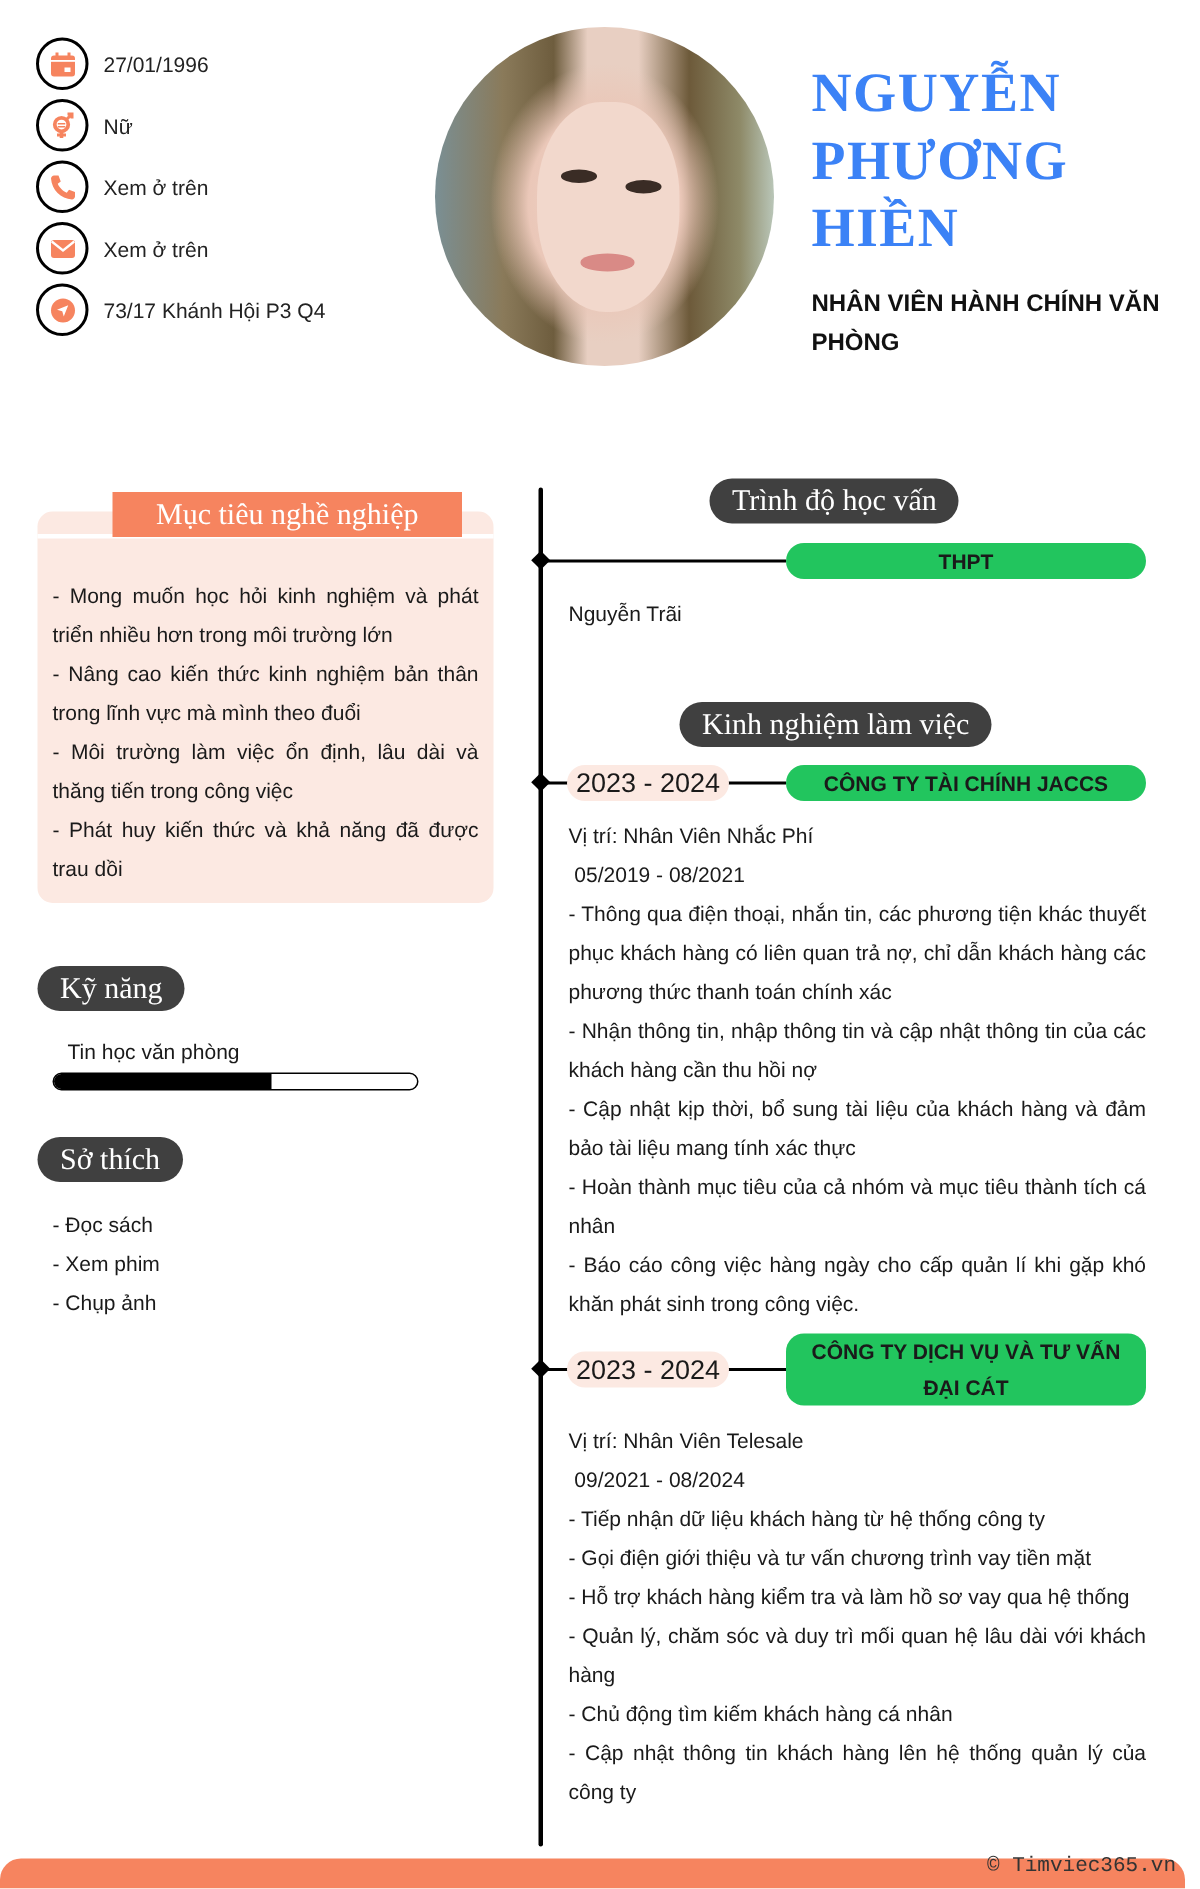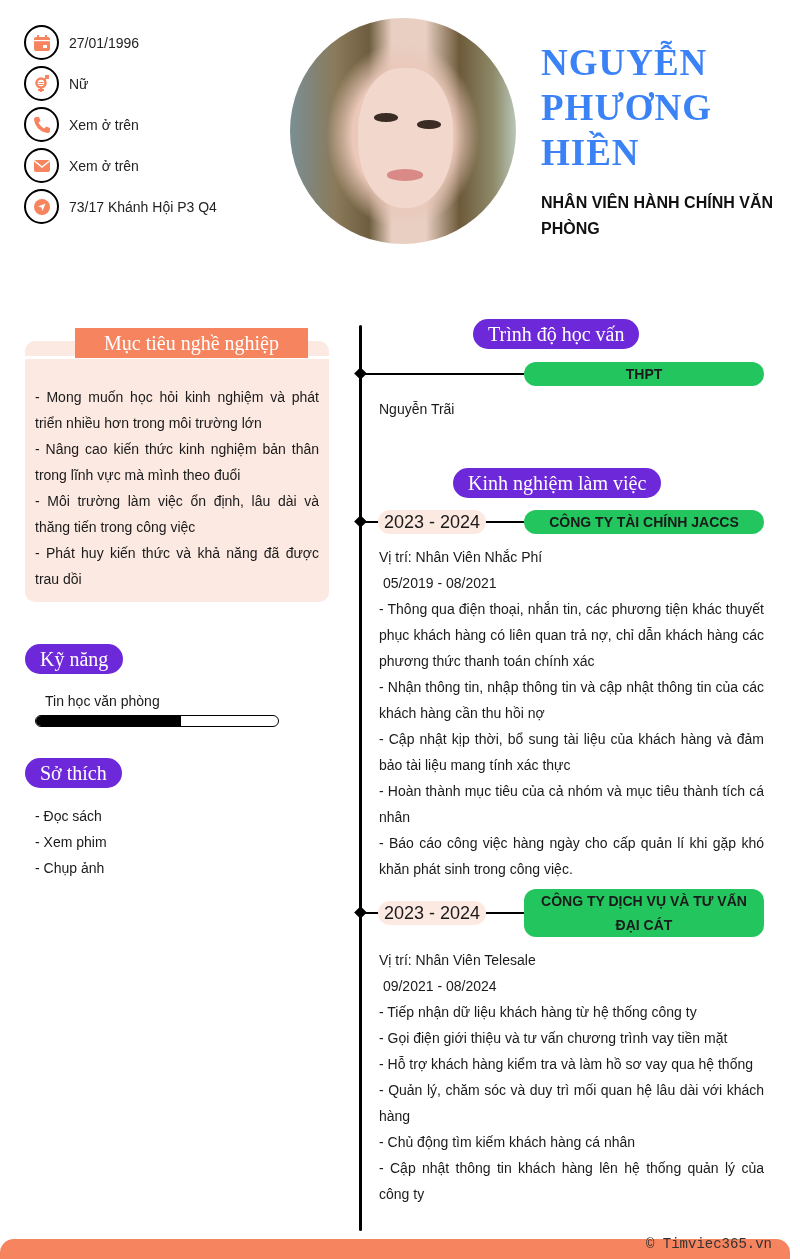--- a/index.html
+++ b/index.html
@@ -25,36 +25,36 @@
   
   .name { position: absolute; left: 541px; top: 40px; width: 240px; font-family: "Liberation Serif", serif; font-weight: bold; font-size: 37px; line-height: 45px; color: #3b82f6; letter-spacing: 1px; }
   .job { position: absolute; left: 541px; top: 190px; width: 250px; font-weight: bold; font-size: 16px; line-height: 26px; color: #111; }
 
   
   .objective-box { position: absolute; left: 25px; top: 341px; width: 304px; height: 261px; background: #fce9e2; border-radius: 10px; }
   .objective-box .sep { position: absolute; left: 0; right: 0; top: 15px; height: 3px; background: #fff; }
   .obj-title { position: absolute; left: 75px; top: 328px; width: 233px; height: 30px; background: #f6845f; color: #fff; font-family: "Liberation Serif", serif; font-size: 20px; text-align: center; line-height: 30px; }
   .obj-text { position: absolute; left: 35px; top: 384px; width: 284px; font-size: 14px; line-height: 26px; text-align: justify; color: #1a1a1a; }
 
-  .pill { position: absolute; height: 30px; background: #6d28d9; color: #fff; font-family: "Liberation Serif", serif; font-size: 20px; line-height: 30px; border-radius: 15px; padding: 0 15px; white-space: nowrap; }
+  .pill { position: absolute; height: 30px; background: #404040; color: #fff; font-family: "Liberation Serif", serif; font-size: 20px; line-height: 30px; border-radius: 15px; padding: 0 15px; white-space: nowrap; }
   .skill-label { position: absolute; left: 45px; top: 693px; font-size: 14px; }
   .skill-bar { position: absolute; left: 35px; top: 715px; width: 244px; height: 12px; border: 1.5px solid #000; border-radius: 6px; overflow: hidden; background: #fff; }
   .skill-fill { height: 100%; background: #000; }
   .hobbies { position: absolute; left: 35px; top: 803px; font-size: 14px; line-height: 26px; }
 
   
   .tl-line { position: absolute; left: 359px; top: 325px; width: 3px; height: 906px; background: #000; border-radius: 2px; }
   .dot { position: absolute; width: 9px; height: 9px; background: #000; transform: rotate(45deg); }
   .hline { position: absolute; height: 1.5px; background: #000; }
   .head-pill { position: absolute; left: 524px; width: 240px; background: #22c55e; border-radius: 12px; font-weight: bold; font-size: 14px; padding: 0 10px; line-height: 24px; text-align: center; }
   .date-pill { position: absolute; left: 378px; height: 24px; line-height: 24px; padding: 0 6px; background: #fce9e2; border-radius: 12px; font-size: 18px; }
   .tl-text { position: absolute; left: 379px; width: 385px; font-size: 14px; line-height: 26px; text-align: justify; }
 
   .footer { position: absolute; left: 0; top: 1239px; width: 790px; height: 20px; background: #f6845f; border-radius: 14px 14px 0 0; }
-  .footer-text { position: absolute; right: 28px; top: 1236px; font-family: "Liberation Mono", monospace; font-size: 14px; color: #333; }
+  .footer-text { position: absolute; right: 16px; top: 1236px; font-family: "Liberation Mono", monospace; font-size: 14px; color: #333; }
 </style>
 </head>
 <body>
 
 <div class="contact">
   <div class="contact-row">
     <span class="ci">
       <svg viewBox="0 0 20 20">
           <rect x="2" y="4" width="16" height="14" rx="2" fill="#f6845f"></rect>
           <rect x="5" y="2" width="2" height="4" fill="#f6845f"></rect>

